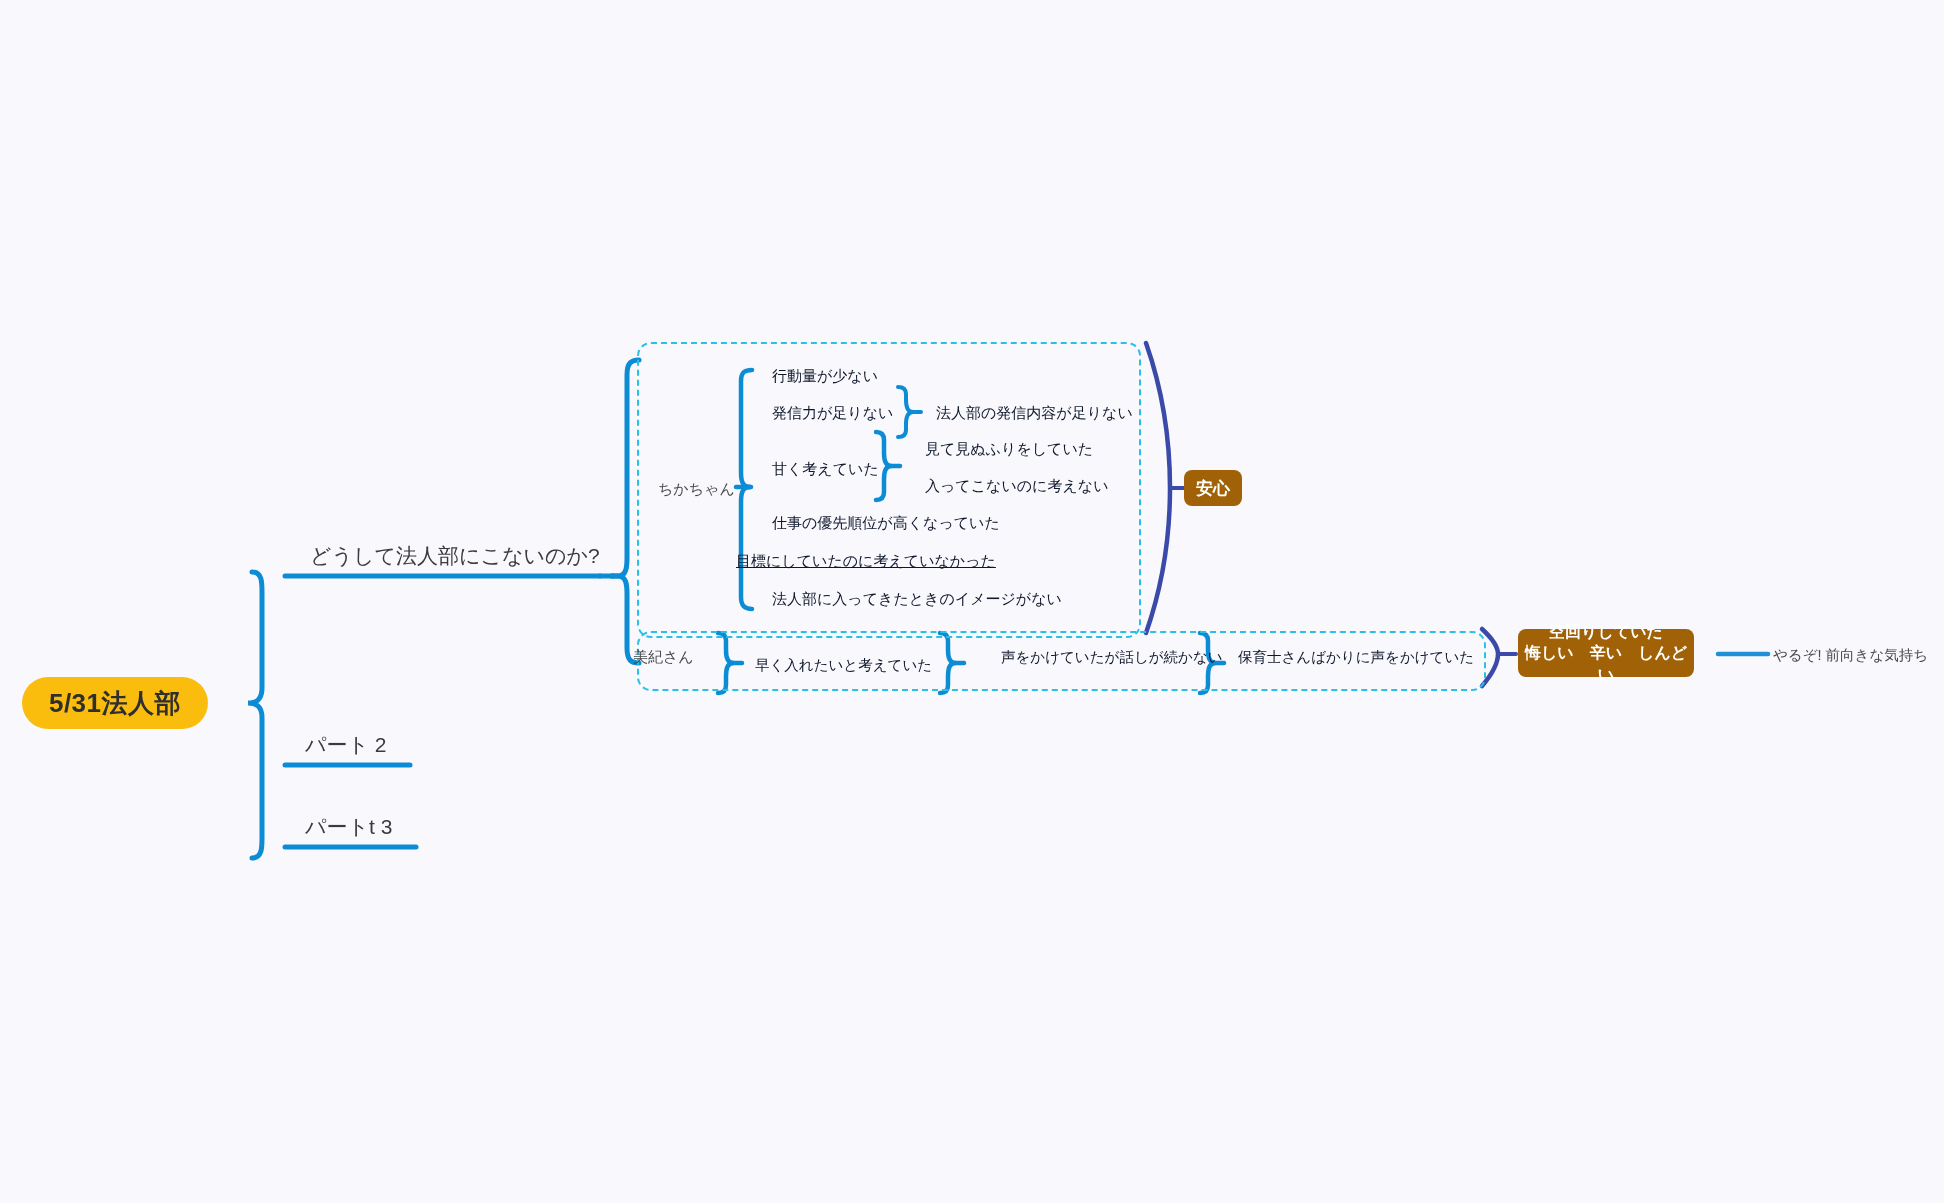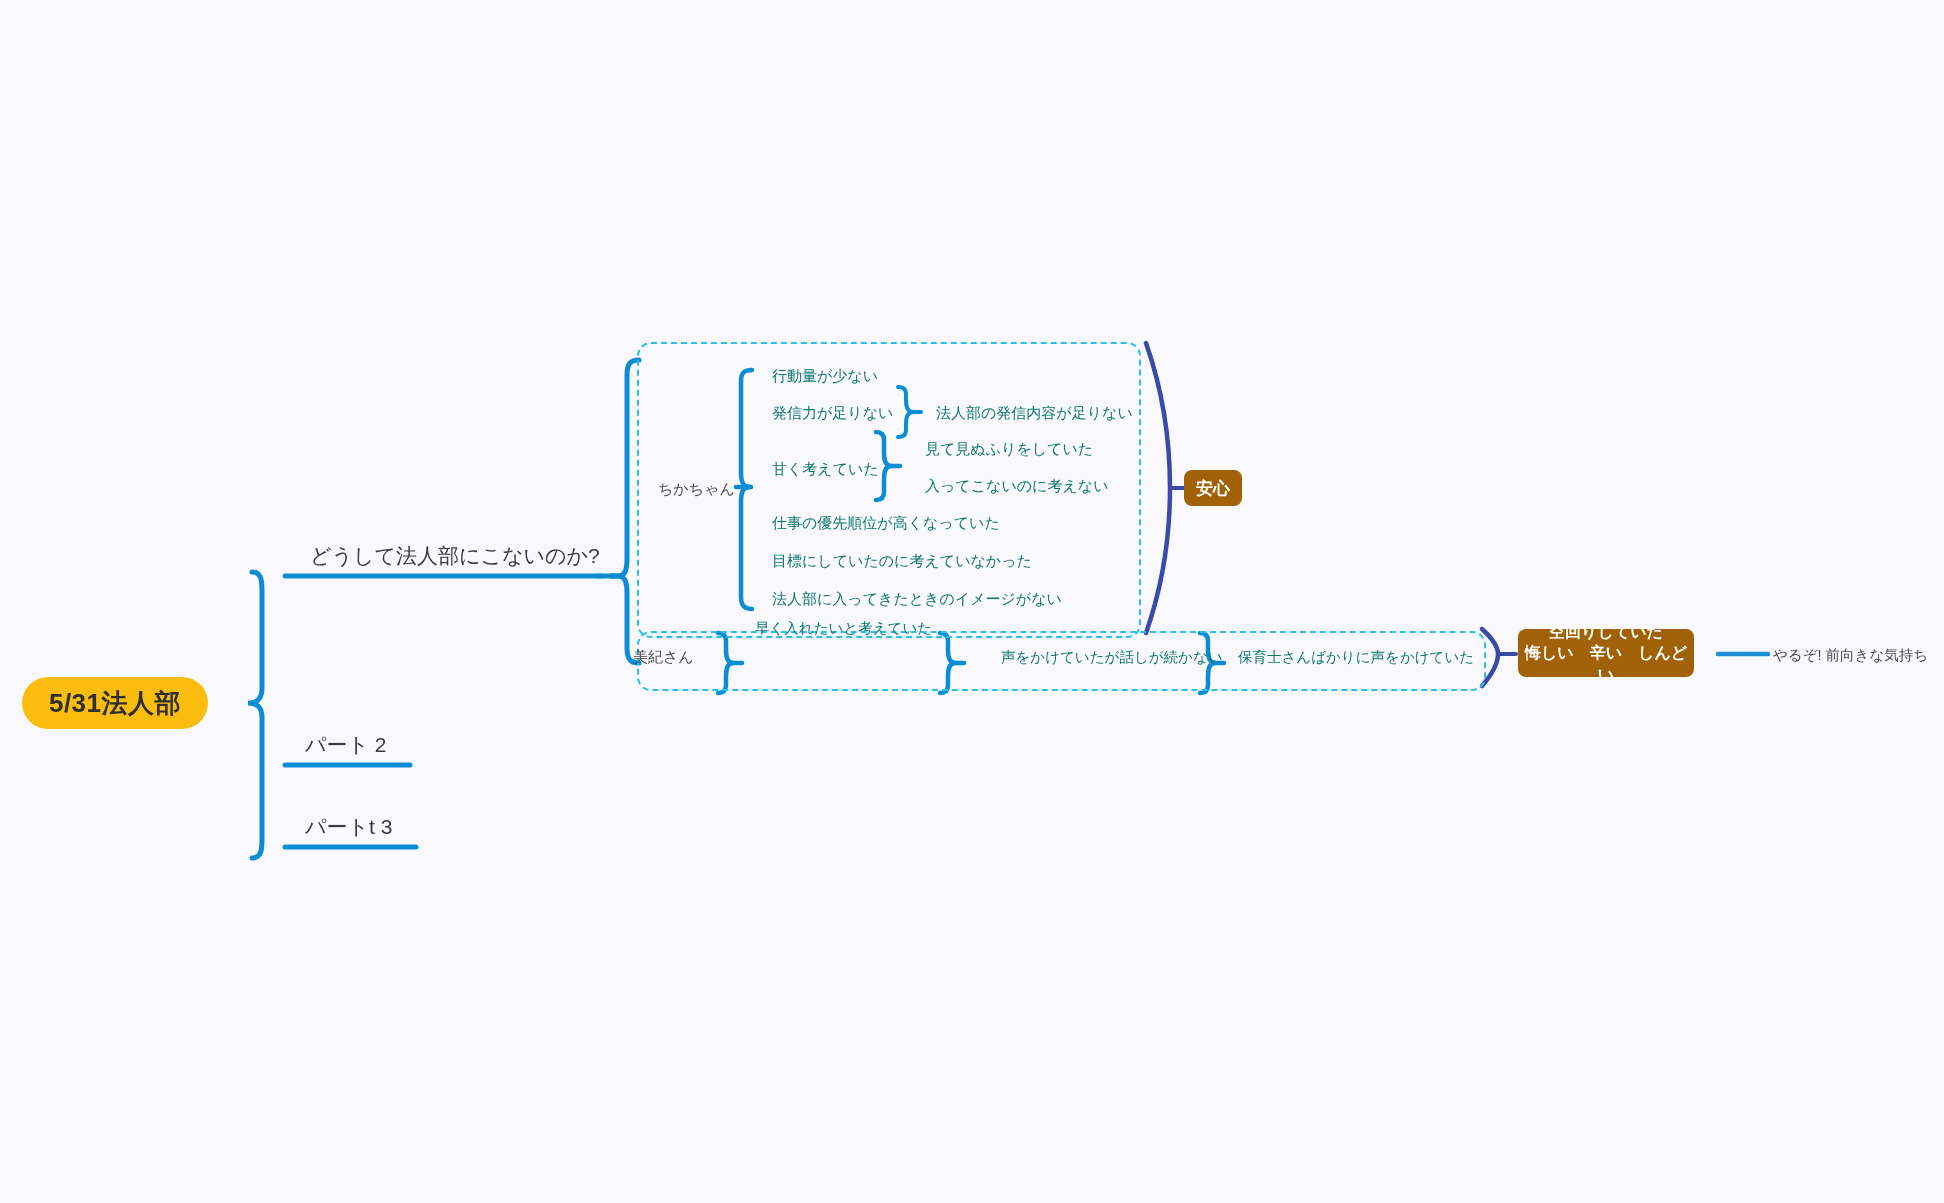--- a/index.html
+++ b/index.html
@@ -45,21 +45,21 @@
   .branch-label {
     position: absolute;
     color: #3b3b3b;
     font-size: 21px;
     white-space: nowrap;
   }
 
   
   .leaf {
     position: absolute;
-    color: #0f766e;
+    color: #0f172a;
     font-size: 15px;
     white-space: nowrap;
   }
   .leaf.small {
     font-size: 14.5px;
   }
 
   
   .group-name {
     position: absolute;
@@ -191,29 +191,29 @@
   <div class="leaf" style="left:936px; top:404px;">法人部の発信内容が足りない</div>
 
   <div class="leaf" style="left:772px; top:460px;">甘く考えていた</div>
 
   <div class="leaf" style="left:925px; top:440px;">見て見ぬふりをしていた</div>
 
   <div class="leaf" style="left:925px; top:477px;">入ってこないのに考えない</div>
 
   <div class="leaf" style="left:772px; top:514px;">仕事の優先順位が高くなっていた</div>
 
-  <div class="leaf" style="left:772px; top:552px;">目標にしていたのに考えていなかった</div>
+  <div class="leaf" style="left:736px; top:552px;text-decoration:underline;">目標にしていたのに考えていなかった</div>
 
   <div class="leaf" style="left:772px; top:590px;">法人部に入ってきたときのイメージがない</div>
 
   <div class="dashed-box" style="left:637px; top:631px; width:845px; height:56px;"></div>
 
   <div class="group-name" style="left:633px; top:648px;">美紀さん</div>
 
-  <div class="leaf small" style="left:755px; top:619px;">早く入れたいと考えていた</div>
+  <div class="leaf small" style="left:755px; top:656px;">早く入れたいと考えていた</div>
 
   <div class="leaf small" style="left:978px; top:648px;margin-left:23px;">声をかけていたが話しが続かない</div>
 
   <div class="leaf small" style="left:1238px; top:648px;">保育士さんばかりに声をかけていた</div>
 
   <div class="badge badge-anshin">安心</div>
 
   <div class="badge badge-karamawari">
     <span>空回りしていた</span>
     <span>悔しい　辛い　しんどい</span>

